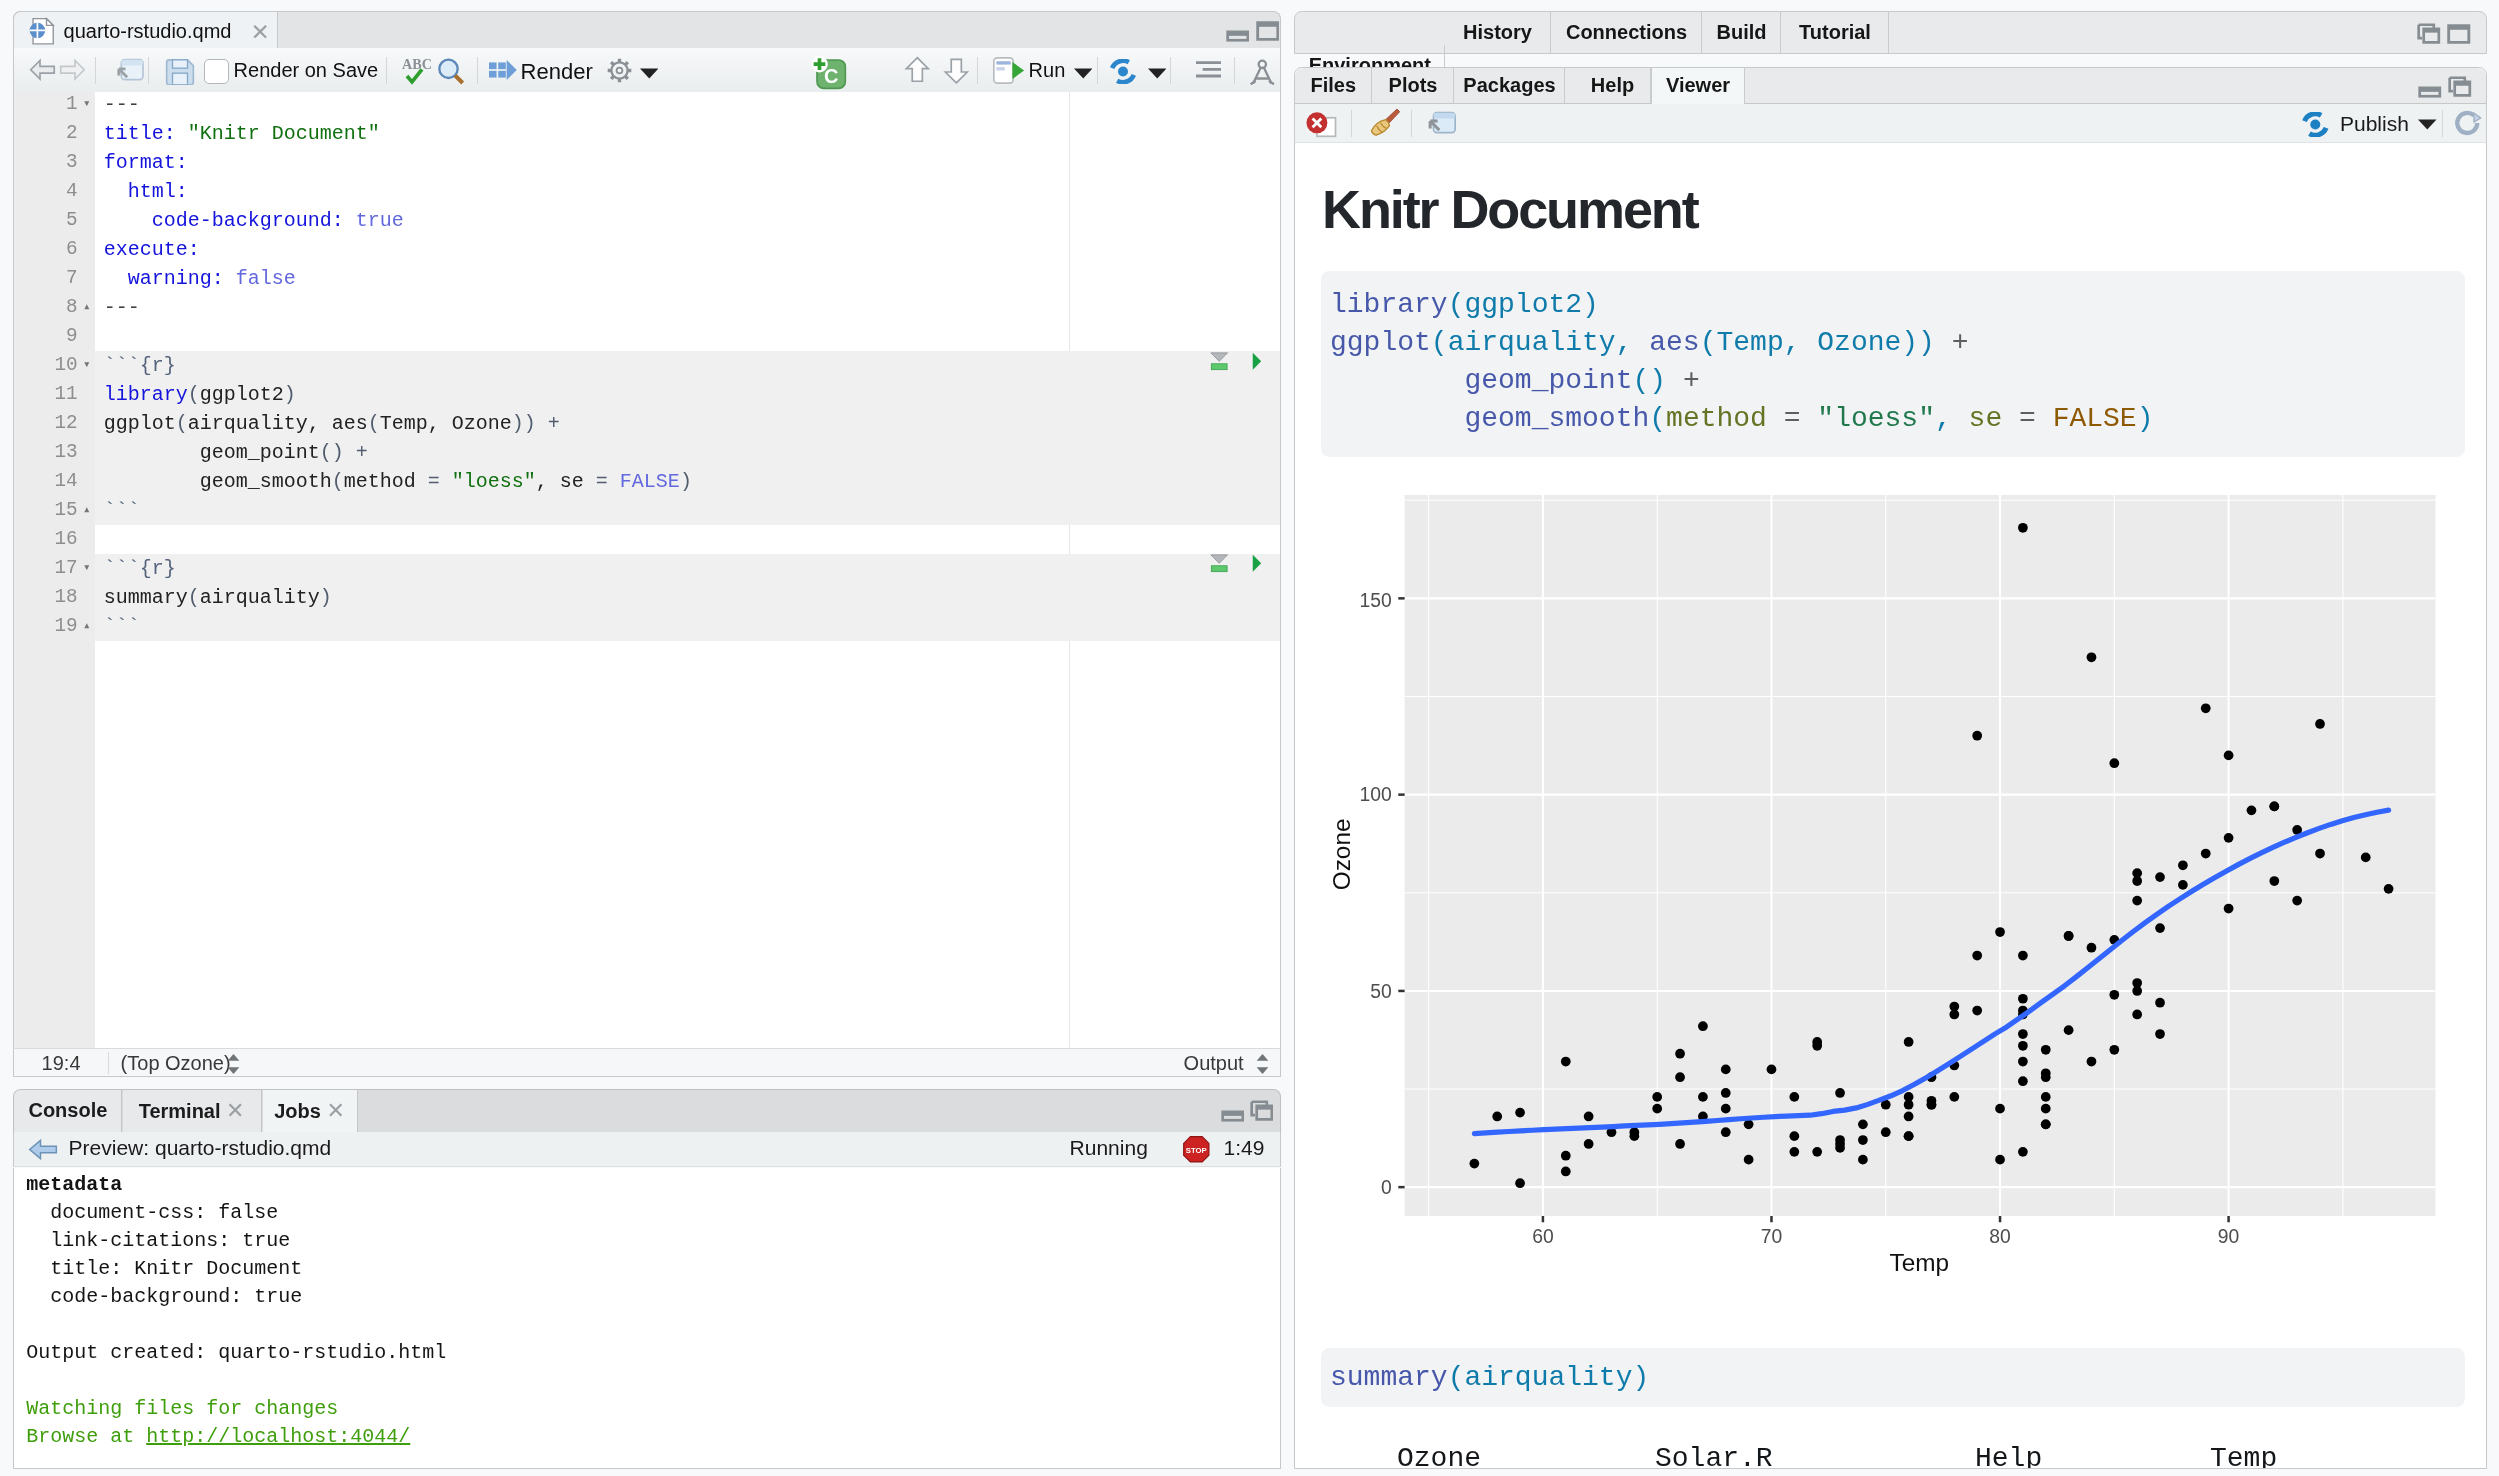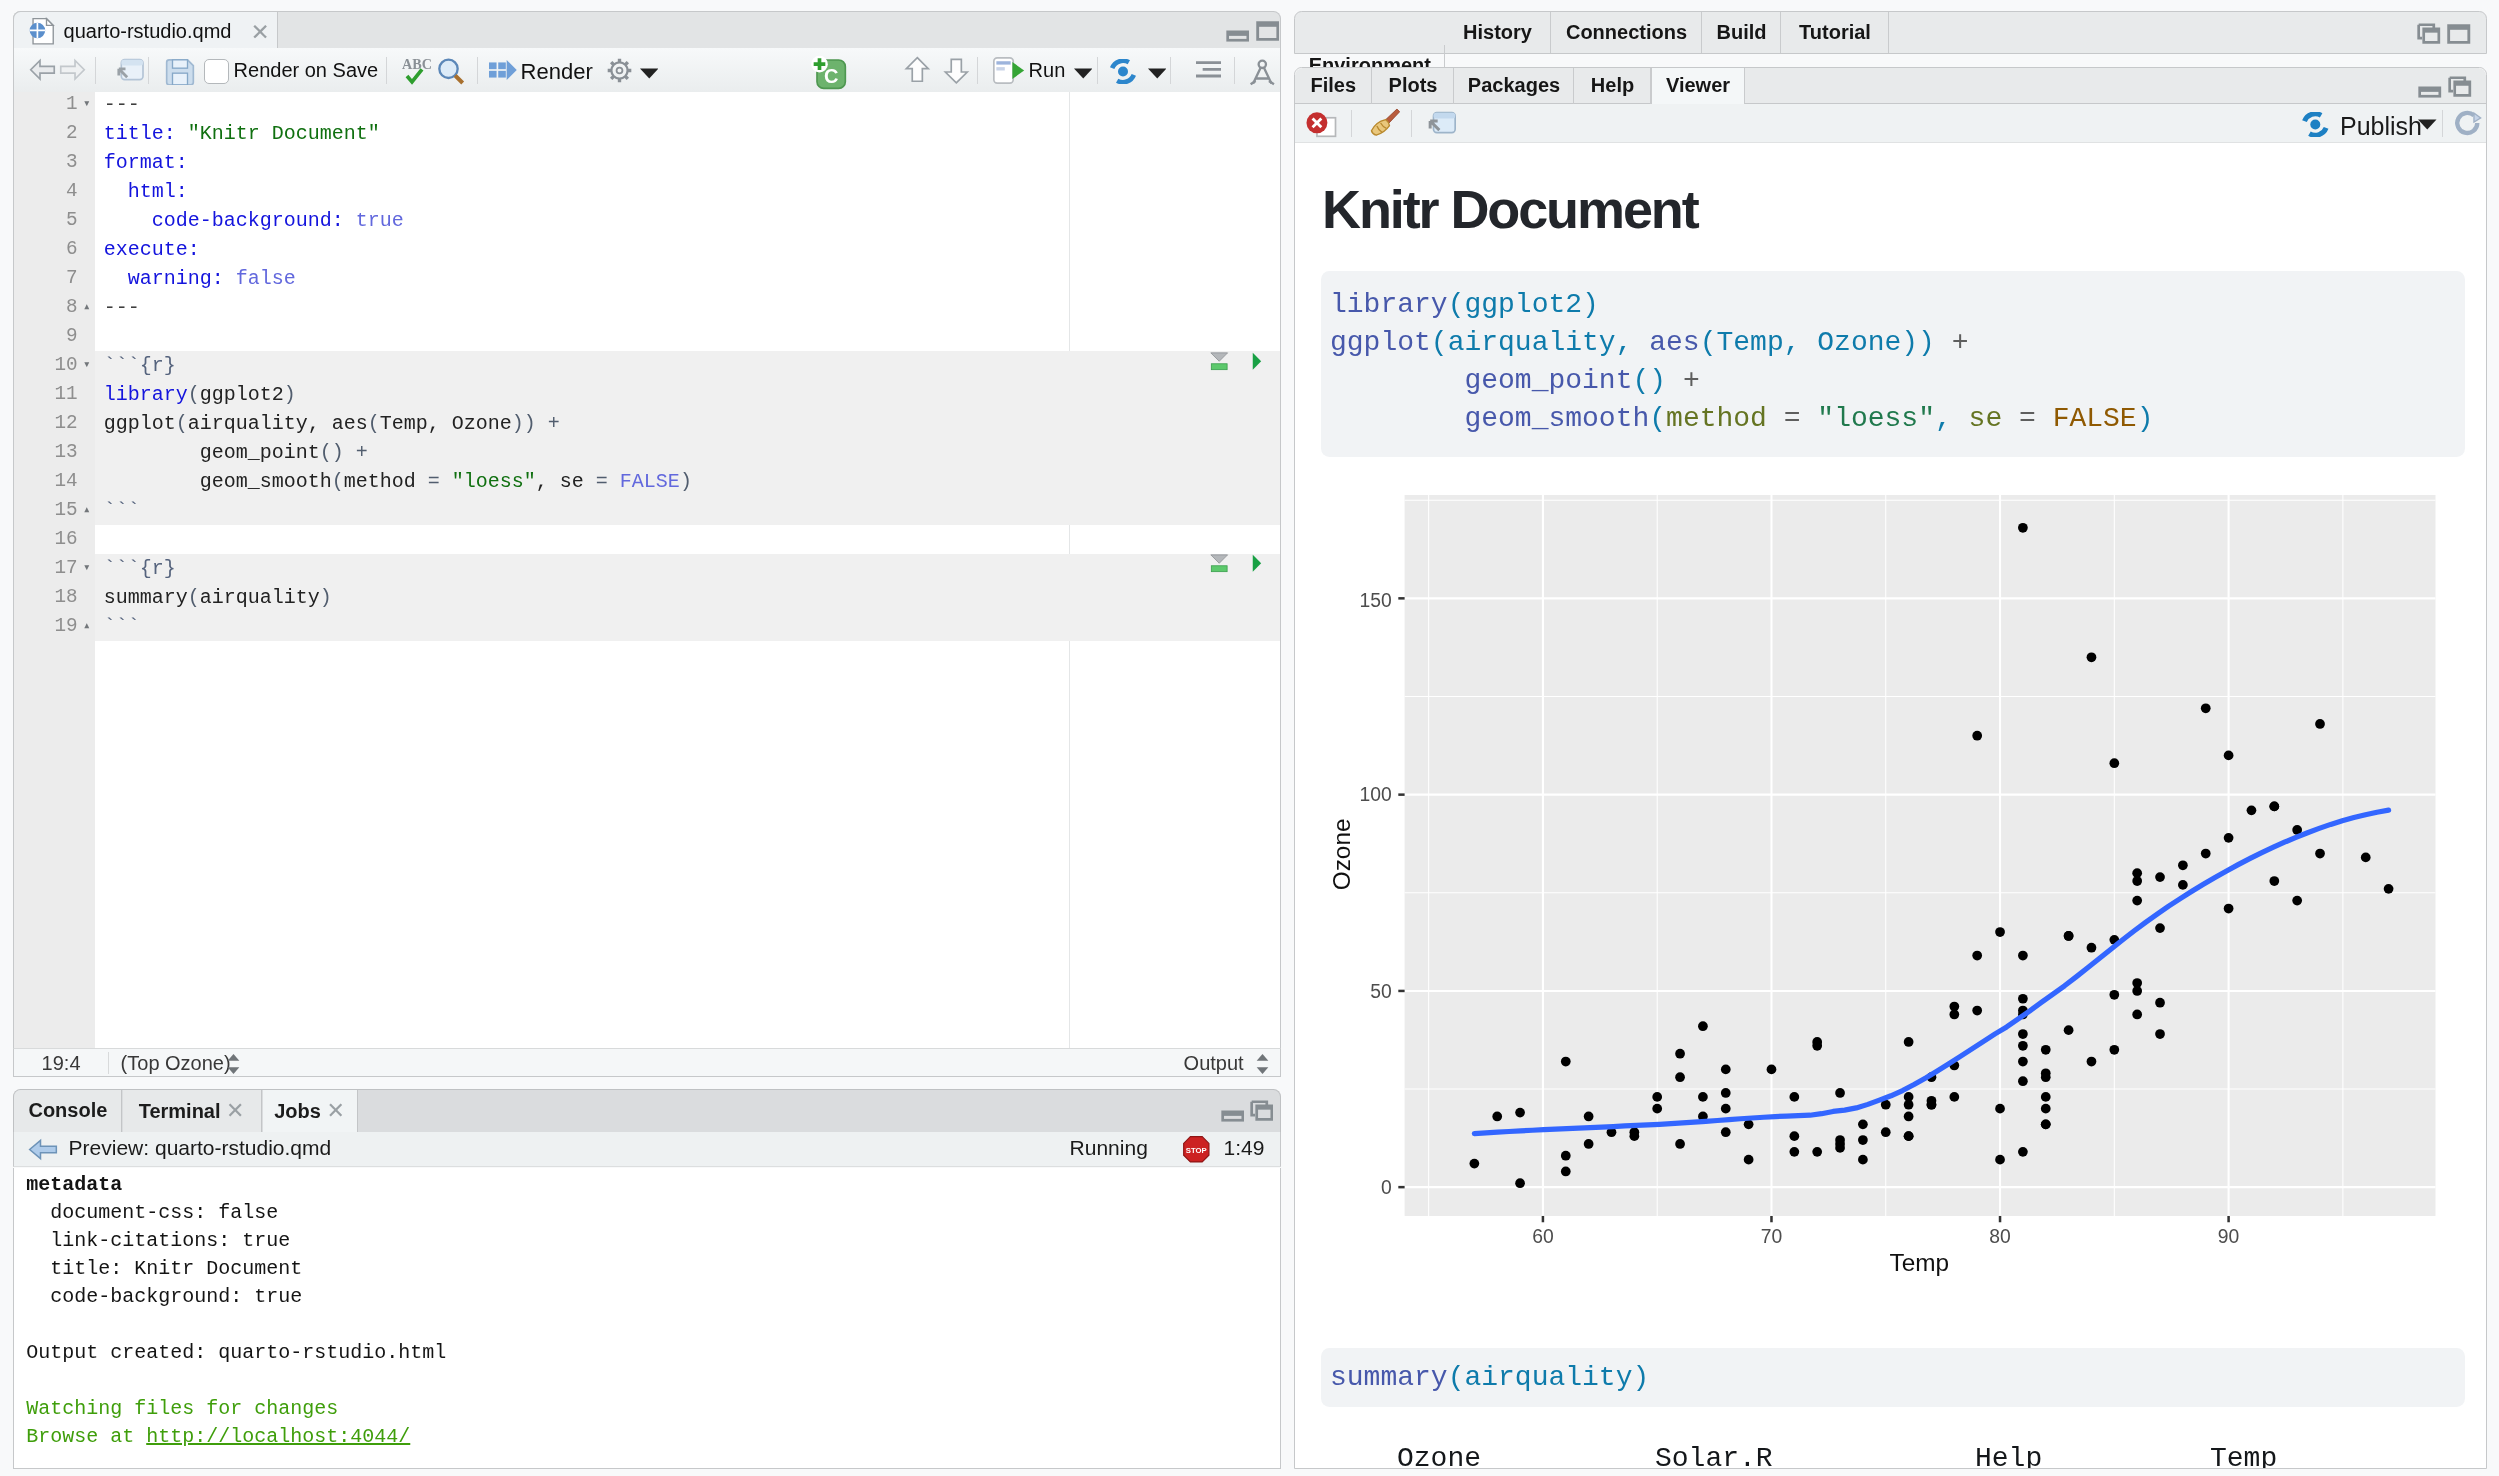--- a/index.html
+++ b/index.html
@@ -273,21 +273,21 @@
   <svg class="abs" style="left:1152px;top:11px" width="23.5" height="22" viewBox="0 0 14 13">
       <path d="M1 1.5h12v10H1z" fill="none" stroke="#868d92" stroke-width="1.7"></path>
       <path d="M1 1.5h12v2.5H1z" fill="#868d92"></path>
     </svg>
 </div>
 
 <div class="abs" id="files-pane">
   <div class="abs" id="files-strip">
     <div class="ftab" style="left:0.8px;width:76px;border-radius:6.7px 0 0 0;">Files</div>
     <div class="ftab" style="left:78px;width:81px;">Plots</div>
-    <div class="ftab" style="left:160px;width:119px;text-align:center;">Packages</div>
+    <div class="ftab" style="left:160px;width:110px;text-align:center;">Packages</div>
     <div class="ftab" style="left:280px;width:76px;">Help</div>
     <div class="ftab" id="ftab-viewer" style="left:356px;width:94px;">Viewer</div>
     <svg class="abs" style="left:1123px;top:8.4px" width="23.5" height="22" viewBox="0 0 14 13">
         <rect x="1" y="7" width="12" height="5" fill="none" stroke="#868d92" stroke-width="1.6"></rect>
         <rect x="1" y="7" width="12" height="2.4" fill="#868d92"></rect>
       </svg>
     <svg class="abs" style="left:1153px;top:8.4px" width="23.5" height="22" viewBox="0 0 14 13">
         <path d="M4 3.5h9v8H4z" fill="none" stroke="#868d92" stroke-width="1.6"></path>
         <path d="M4 3.5h9v2.2H4z" fill="#868d92"></path>
         <path d="M1 1h9v2M1 1v8h2" fill="none" stroke="#868d92" stroke-width="1.6"></path>
@@ -309,21 +309,21 @@
     <svg class="abs" style="left:130px;top:6.7px" width="32" height="25" viewBox="0 0 19 15">
         <rect x="5" y="1" width="13" height="12" rx="2" fill="#dcebf8" stroke="#9db4c9"></rect>
         <rect x="5" y="1" width="13" height="3.5" rx="1.5" fill="#c3d9ee"></rect>
         <path d="M8.5 11.5L3 6m0 0v4.5M3 6h4.5" stroke="#8e9499" stroke-width="1.8" fill="none"></path>
       </svg>
     <svg class="abs" style="left:1006px;top:7.6px" width="28.6" height="25" viewBox="0 0 17 15">
         <circle cx="8.5" cy="7.5" r="3" fill="#1d80c3"></circle>
         <path d="M2 5.5 a7 7 0 0 1 10-3.5" stroke="#1d80c3" stroke-width="3" fill="none"></path>
         <path d="M15 9.5 a7 7 0 0 1 -10 3.5" stroke="#1d80c3" stroke-width="3" fill="none"></path>
       </svg>
-    <span class="abs" style="left:1045px;top:8.4px;font-size:25px;color:#1a1a1a">Publish</span>
+    <span class="abs" style="left:1045px;top:8.4px;font-size:21px;color:#1a1a1a">Publish</span>
     <svg class="abs" style="left:1123px;top:15px" width="18.5" height="11" viewBox="0 0 11 6">
         <path d="M0 0h11L5.5 6z" fill="#222"></path>
       </svg>
     <span class="sep abs" style="left:1147px;top:5.9px"></span>
     <svg class="abs" style="left:1158px;top:4.2px" width="28.6" height="30" viewBox="0 0 17 18">
         <path d="M14.5 9a6 6 0 1 1-2-4.5" fill="none" stroke="#9fb0c5" stroke-width="2.6"></path>
         <path d="M12.5 8.5V3l4 3z" fill="#c6d4e8" stroke="#9fb0c5" stroke-width="0.8"></path>
       </svg>
   </div>
   <div class="abs" id="viewer-content">

